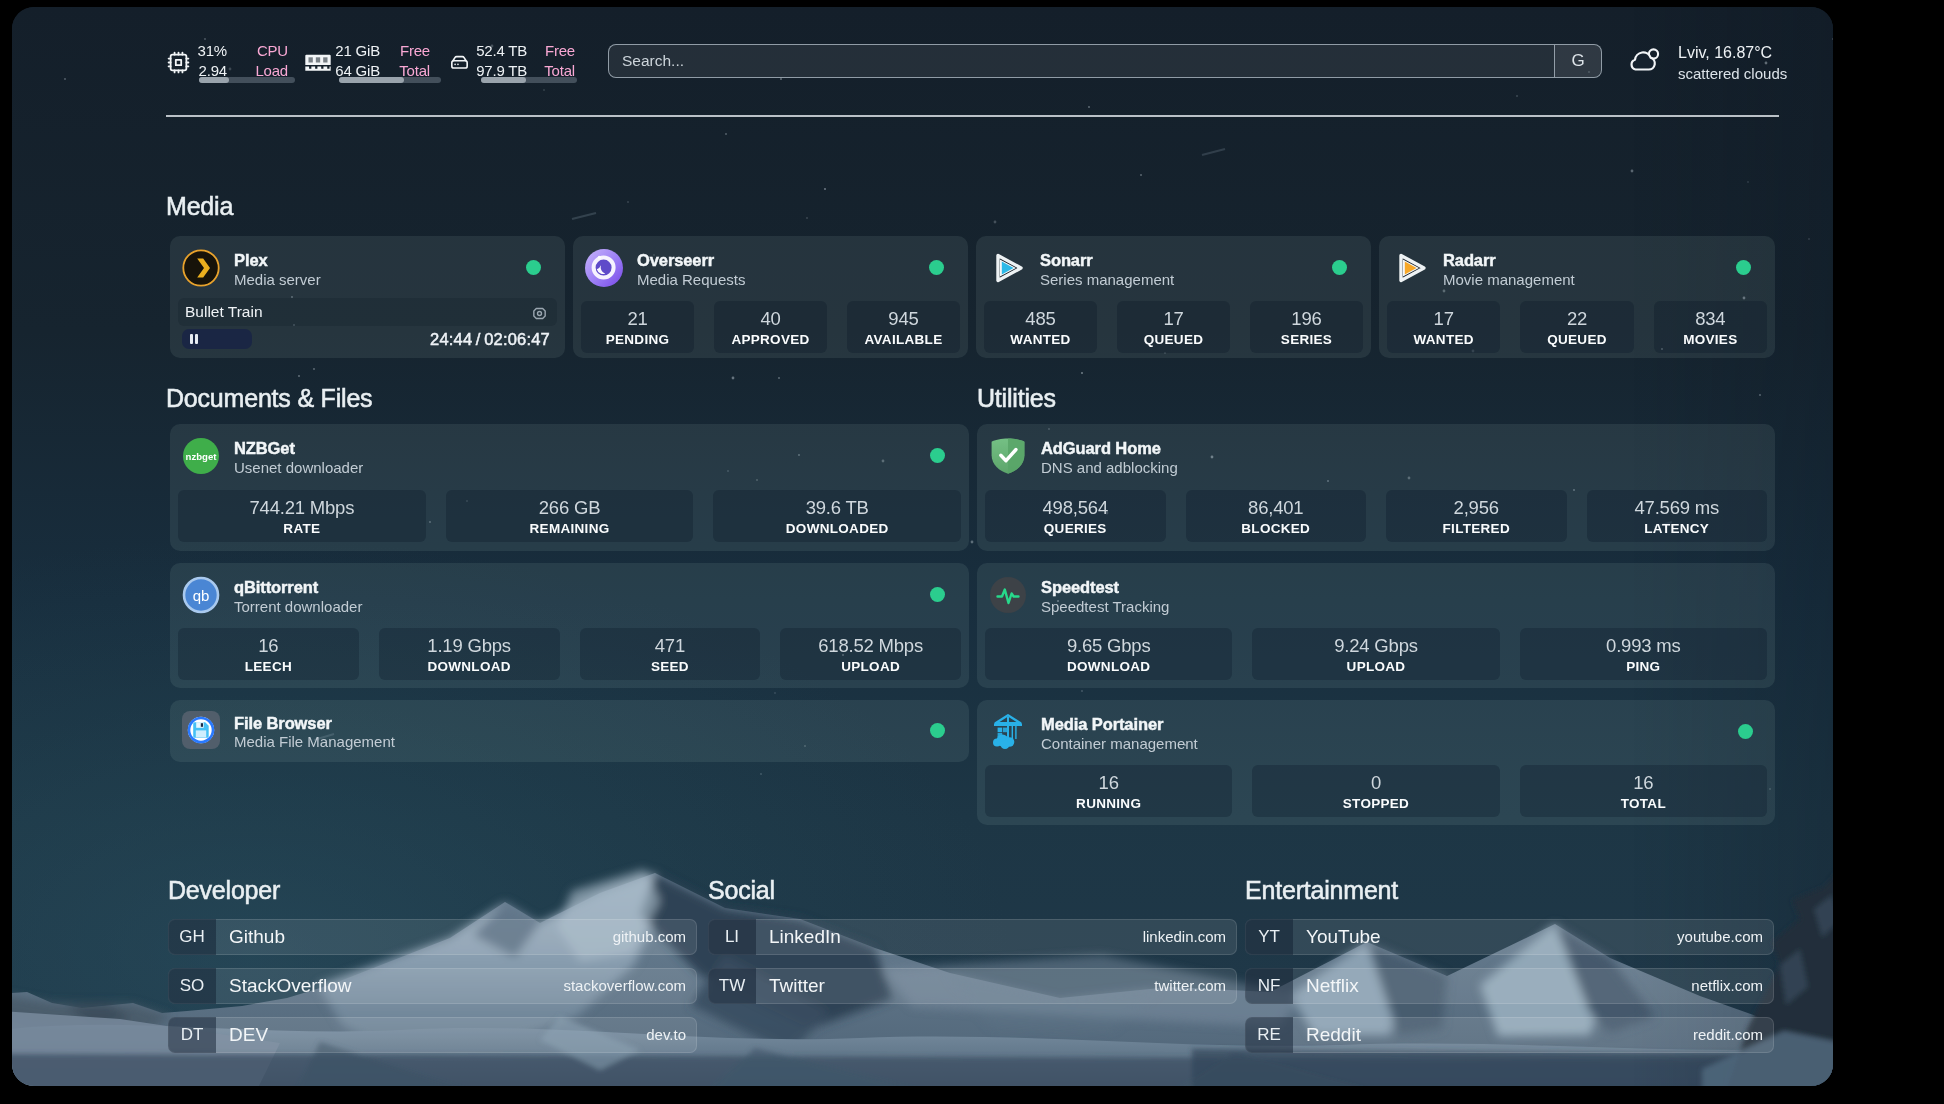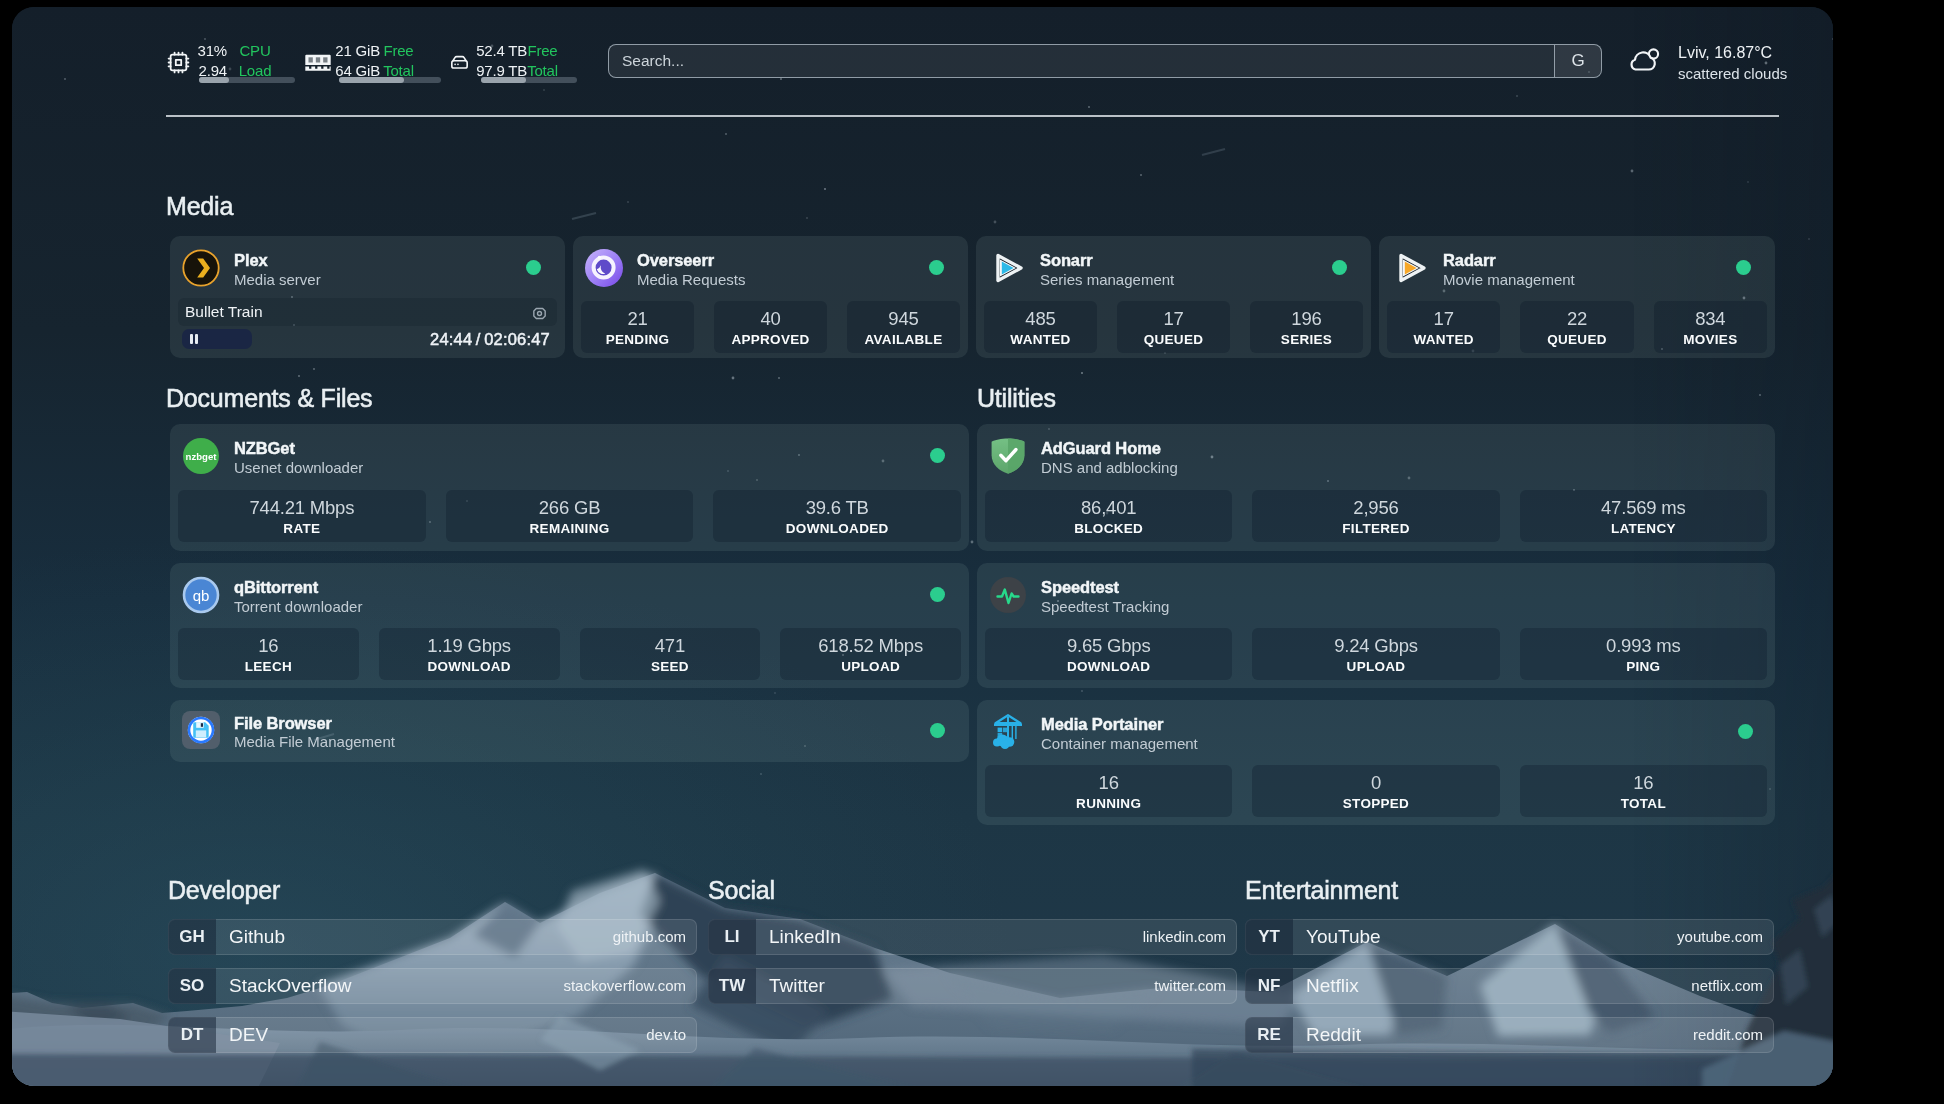--- a/index.html
+++ b/index.html
@@ -12,25 +12,25 @@
 .stats{position:absolute;left:8px;right:8px;top:65px;height:52px;display:flex;gap:20px}
 .sb{flex:1;position:relative;background:rgba(2,16,30,.25);border-radius:6px;text-align:center;overflow:hidden}
 .sb .n{margin-top:6px;font-size:18.5px;color:#cfd7dd;line-height:23px;letter-spacing:-.2px}
 .sb .l{font-size:13.5px;font-weight:700;color:#fafcfd;letter-spacing:.3px;line-height:19px}
 .icon{position:absolute;left:12px;top:13px;width:38px;height:38px}
 .ttl{position:absolute;left:64px;top:14px;font-size:16.5px;font-weight:700;color:#f2f6f8;line-height:20px;letter-spacing:-.1px;-webkit-text-stroke:.45px #f2f6f8}
 .sub{position:absolute;left:64px;top:35px;font-size:15px;color:#c2ccd4;line-height:18px}
 .dot{position:absolute;width:15px;height:15px;border-radius:50%;background:#2bcd8e;top:24px;right:24px}
 .h2{position:absolute;font-size:25px;font-weight:400;color:#e9eff2;line-height:30px;letter-spacing:-.2px;-webkit-text-stroke:.55px #e9eff2}
 .tv{position:absolute;font-size:15px;line-height:19.5px;color:#eef2f5;text-align:right;white-space:pre-line;letter-spacing:-.2px}
-.tl{position:absolute;font-size:15px;line-height:19.5px;color:#22c55e;text-align:center;white-space:pre-line;letter-spacing:-.2px}
+.tl{position:absolute;font-size:15px;line-height:19.5px;color:#f9a8d4;text-align:right;white-space:pre-line;letter-spacing:-.2px}
 .pt{position:absolute;height:6px;border-radius:3px;background:rgba(125,138,150,.45)}
 .pf{position:absolute;left:0;top:0;height:6px;border-radius:3px;background:#99a3ac}
 .bar{position:absolute;height:36px;border-radius:7px;background:rgba(255,255,255,.09);border:1px solid rgba(255,255,255,.12)}
-.ab{position:absolute;left:-1px;top:-1px;width:48px;height:36px;border-radius:7px 0 0 7px;background:rgba(18,32,50,.5);color:#e9eff3;font-size:17px;font-weight:700;text-align:center;line-height:36px}
+.ab{position:absolute;left:-1px;top:-1px;width:48px;height:36px;border-radius:7px 0 0 7px;background:rgba(18,32,50,.5);color:#e9eff3;font-size:17px;font-weight:400;text-align:center;line-height:36px}
 .bn{position:absolute;left:60px;top:0;font-size:19px;color:#f3f6f8;line-height:34px}
 .bu{position:absolute;right:10px;top:0;font-size:15px;color:#eef2f5;line-height:34px}
 </style>
 </head>
 <body>
 <div id="panel">
 <svg id="bg" width="1920" height="1079" viewBox="0 0 1920 1079">
 <defs>
 <linearGradient id="sky" x1="0" y1="0" x2="0" y2="1">
 <stop offset="0" stop-color="#141f2a"></stop>
@@ -375,20 +375,24 @@
 </linearGradient>
 </defs>
 <path d="M19 1.5c-6.4 0-13.6 1.5-16.4 3.2v13.5c0 9.3 7.8 16 16.4 18.5 8.6-2.5 16.4-9.2 16.4-18.5V4.7C32.6 3 25.4 1.5 19 1.5z" fill="url(#adg1)"></path>
 <path d="M19 1.5c6.4 0 13.6 1.5 16.4 3.2v13.5c0 9.3-7.8 16-16.4 18.5z" fill="#58a467" opacity=".85"></path>
 <path d="M11.8 18.3l5.2 5.4 10-11.2" fill="none" stroke="#fff" stroke-width="3.4" stroke-linecap="round" stroke-linejoin="round"></path>
 </svg>
 <div class="ttl">AdGuard Home</div>
       <div class="sub">DNS and adblocking</div>
 <div class="stats" style="top:66px">
         <div class="sb">
+          <div class="n">498,564</div>
+          <div class="l">QUERIES</div>
+        </div>
+        <div class="sb">
           <div class="n">86,401</div>
           <div class="l">BLOCKED</div>
         </div>
         <div class="sb">
           <div class="n">2,956</div>
           <div class="l">FILTERED</div>
         </div>
         <div class="sb">
           <div class="n">47.569 ms</div>
           <div class="l">LATENCY</div>

